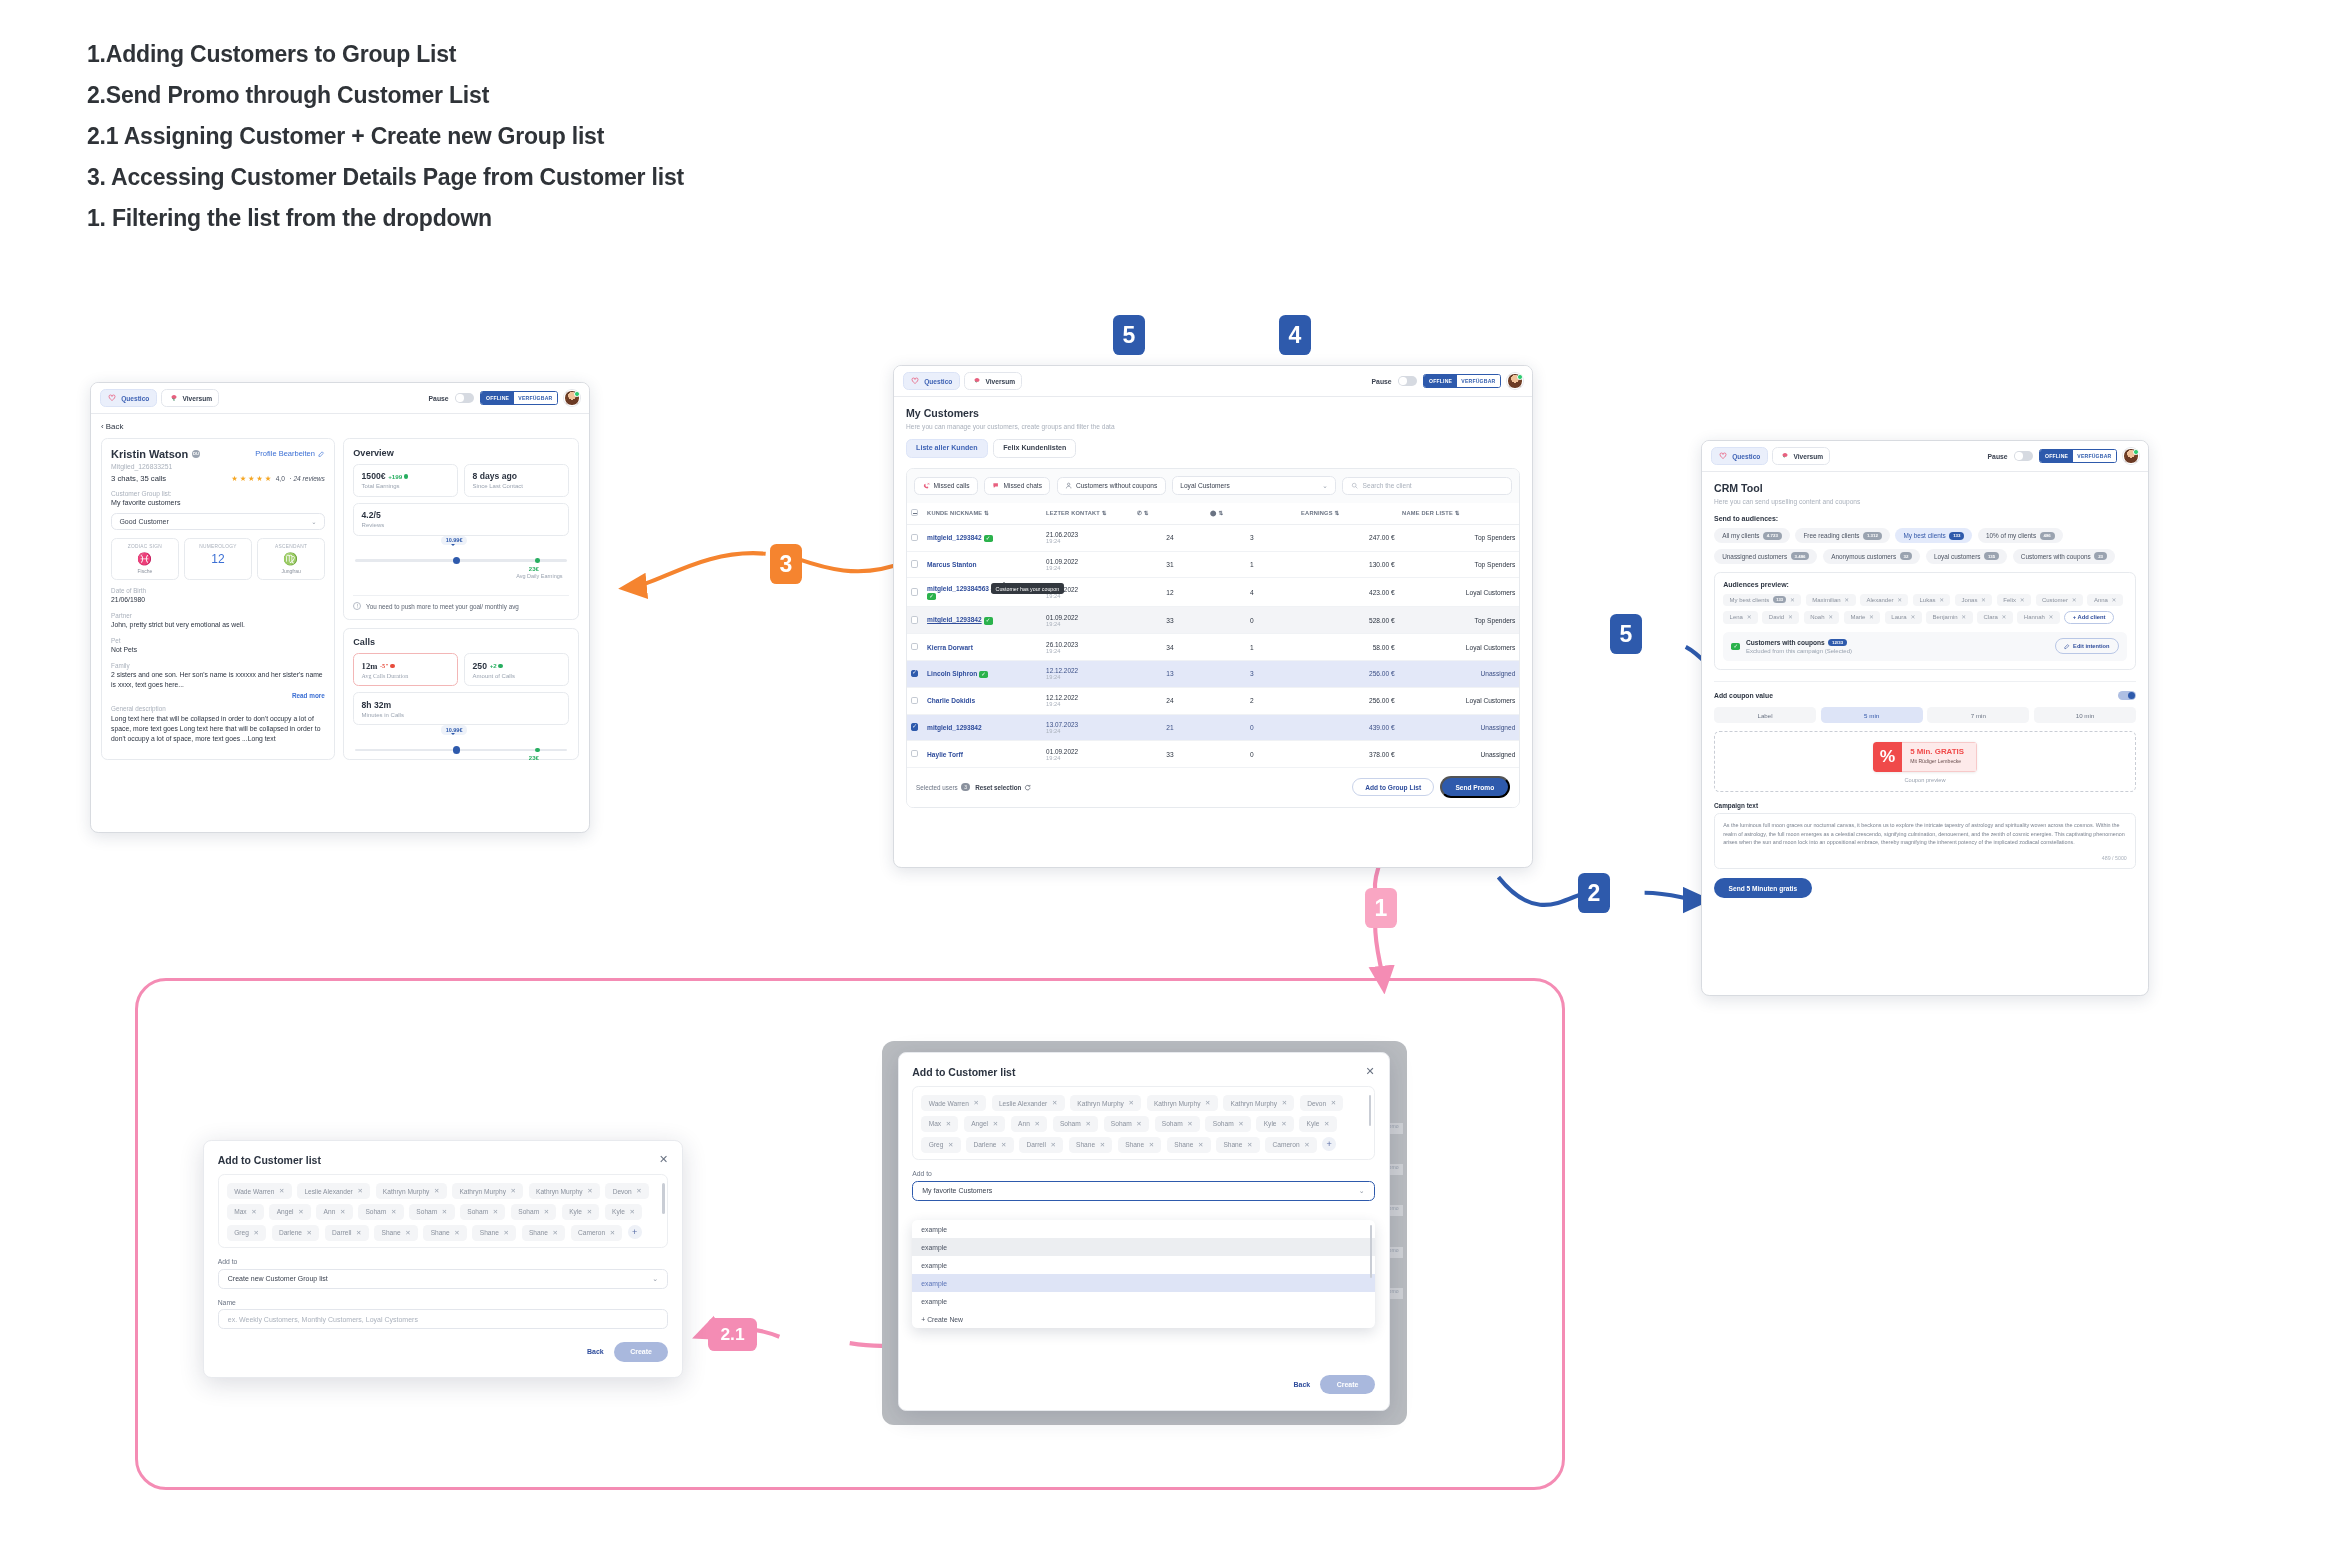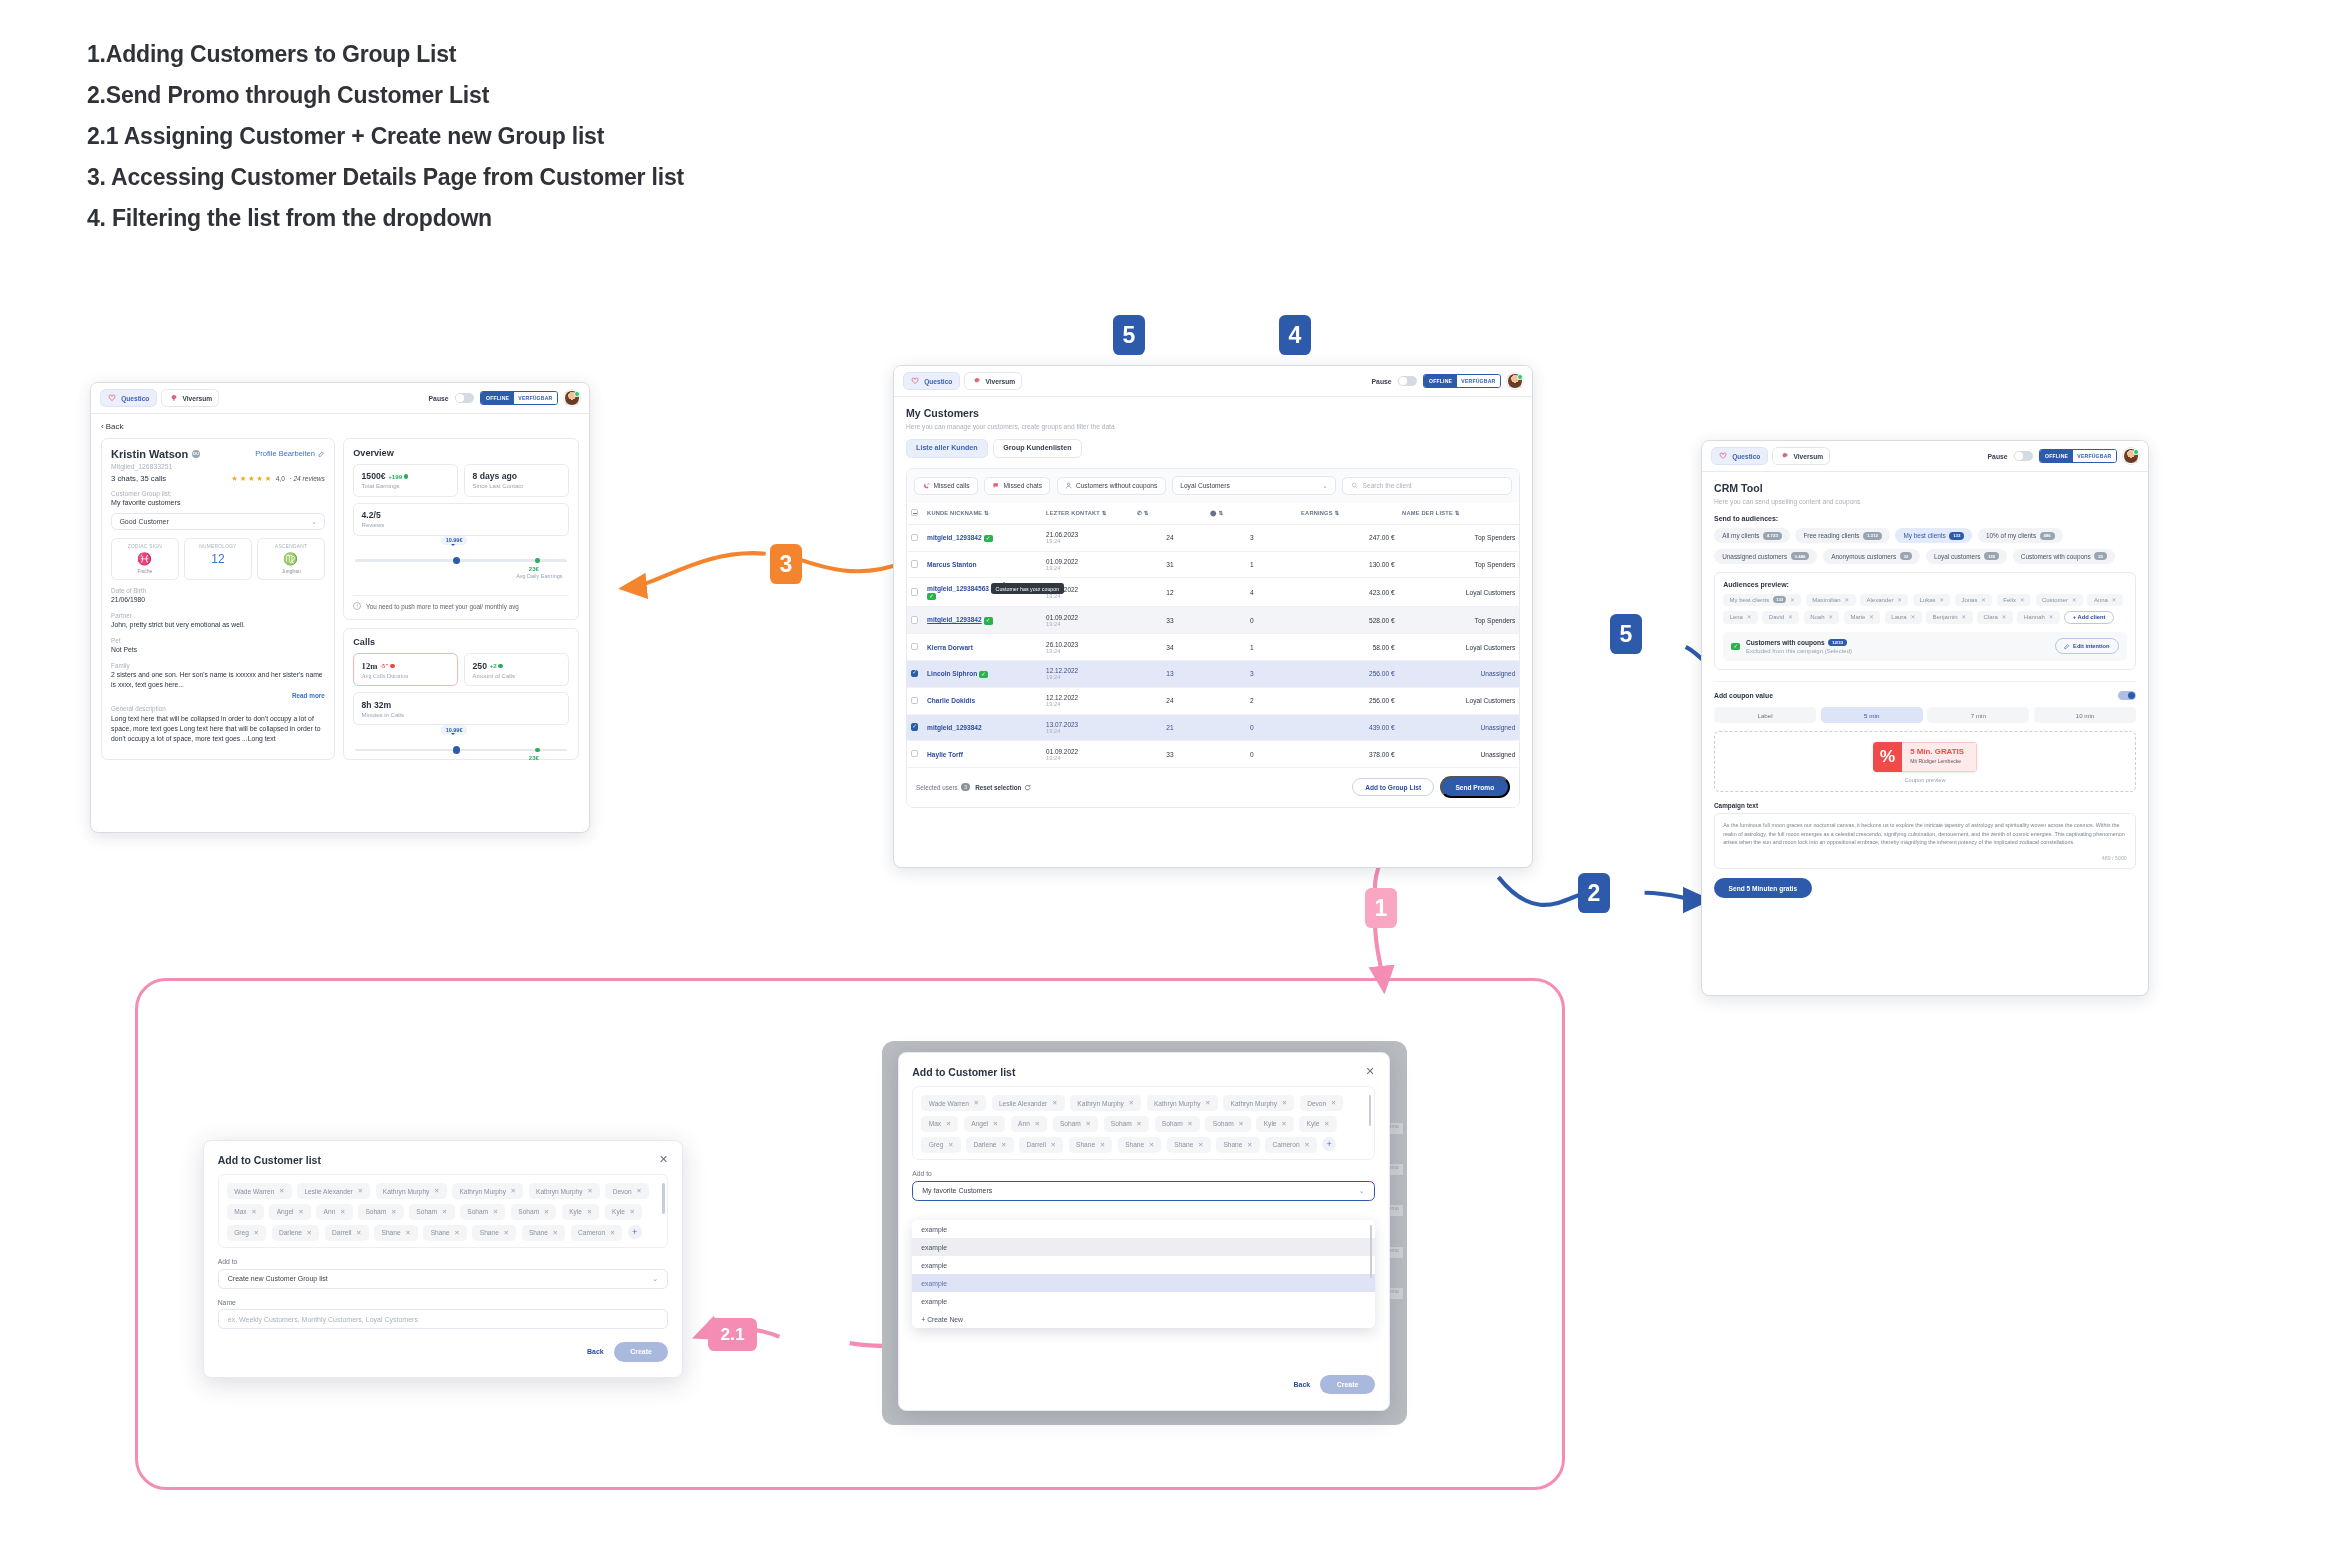--- a/index.html
+++ b/index.html
@@ -213,21 +213,21 @@
 </head>
 <body>
 
 <div class="canvas">
 
   <ul class="notes">
     <li>1.Adding Customers to Group List</li>
     <li>2.Send Promo through Customer List</li>
     <li>2.1 Assigning Customer + Create new Group list</li>
     <li>3. Accessing Customer Details Page from Customer list</li>
-    <li>4. Filtering the list from the dropdown</li>
+    <li>1. Filtering the list from the dropdown</li>
   </ul>
 
   <div class="pinkframe"></div>
 
   <svg class="arrows" viewBox="0 0 2560 1715" width="2339" height="1567">
     <defs>
       <marker id="ab" markerWidth="7" markerHeight="7" refX="4" refY="3.2" orient="auto">
           <path d="M0,0 L7,3.2 L0,6.4 z" fill="#2e5aac"></path>
         </marker>
       <marker id="ao" markerWidth="7" markerHeight="7" refX="4" refY="3.2" orient="auto">
@@ -470,21 +470,21 @@
           <span class="seg-on">VERFÜGBAR</span>
         </div>
         <div class="avatar"></div>
       </div>
     </div>
     <div class="s2body">
       <div class="pgtitle">My Customers</div>
       <div class="pgsub">Here you can manage your customers, create groups and filter the data</div>
       <div class="tabs">
         <div class="tab sel">Liste aller Kunden</div>
-        <div class="tab">Group Kundenlisten</div>
+        <div class="tab">Felix Kundenlisten</div>
       </div>
 
       <div class="panel">
         <div class="filters">
           <div class="fbtn">
             <svg width="7.3" height="7.3" viewBox="0 0 16 16">
                 <path d="M2 10c2 3 5 4 8 4l2-3-3-1-1 1c-1-1-2-2-3-3l1-1-1-3-3 2z" fill="#e8607f"></path>
                 <path d="M10 2l4 4M14 2l-4 4" stroke="#e8607f" stroke-width="1.3"></path>
               </svg>
             <span>Missed calls</span>

